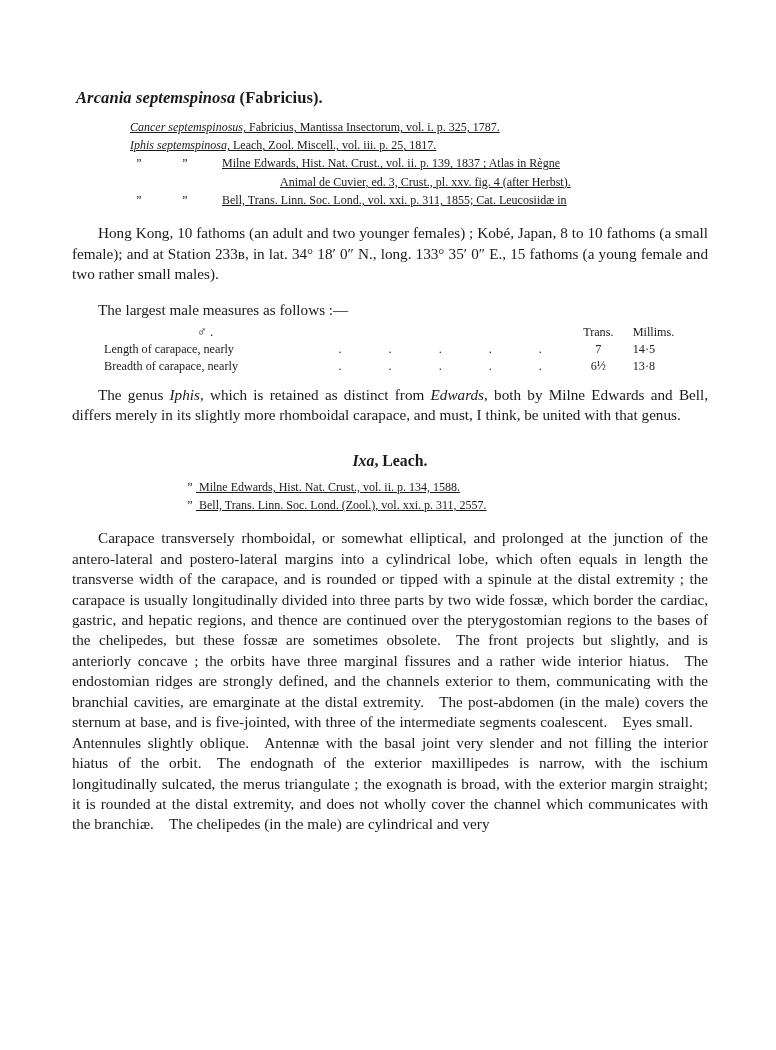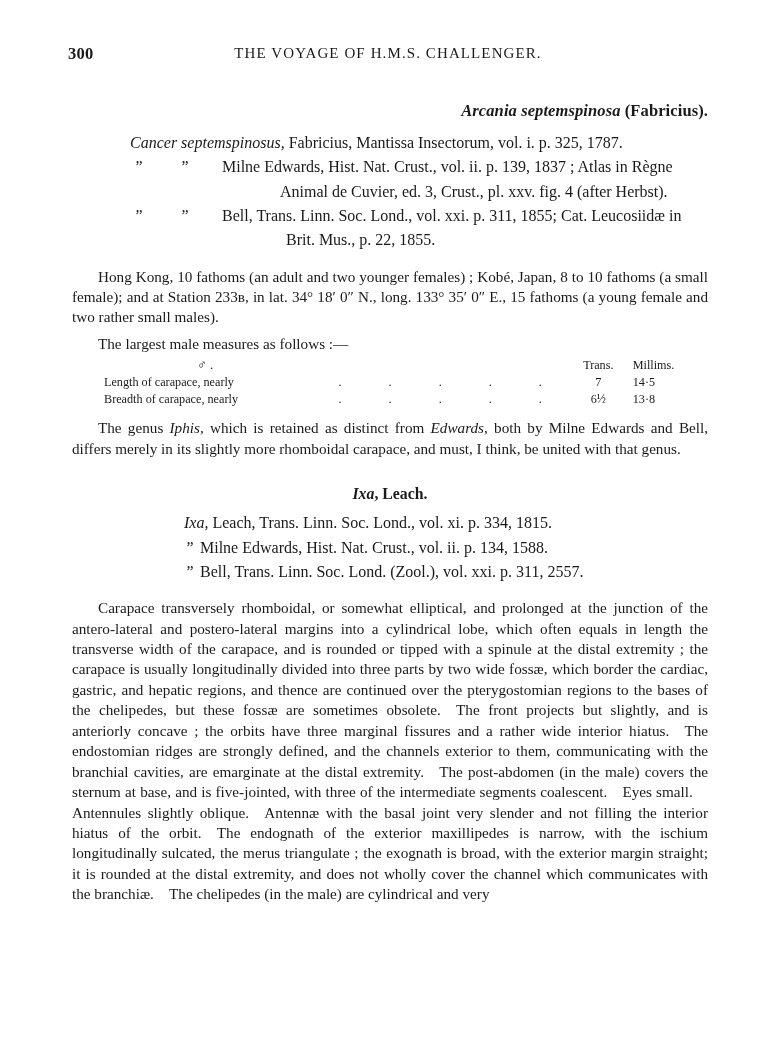--- a/index.html
+++ b/index.html
@@ -48,32 +48,32 @@
   }
   
   .column {
     position: absolute;
     left: 72px;
     top: 84px;
     width: 636px;
   }
   .species-head {
     font-size: 16.5px;
-    margin: 17px 0 10px 0;
+    margin: 4px 0 10px 0;
     padding-left: 4px;
     letter-spacing: 0.1px;
-    text-align: right;
   }
   .species-head .it { font-style: italic; }
 
   .synonymy {
-    font-size: 16px;
+    font-size: 12px;
     line-height: 1.52;
     margin: 8px 0 14px 0;
     padding-left: 58px;
+    text-decoration: underline;
   }
   .syn-row {
     display: block;
     white-space: nowrap;
   }
   .syn-row .it { font-style: italic; }
   .syn-ditto {
     display: inline-block;
     width: 18px;
     text-align: center;
@@ -96,21 +96,21 @@
 
   p.para {
     font-size: 15.2px;
     line-height: 1.345;
     margin: 0 0 2px 0;
     text-align: justify;
     text-indent: 26px;
     hyphens: none;
   }
   p.para .it { font-style: italic; }
-  p.tight { margin-bottom: 6px; }
+  p.tight { margin-bottom: 16px; }
 
   
   .meas-table {
     width: 100%;
     border-collapse: collapse;
     font-size: 12.2px;
     margin: 2px 0 10px 0;
   }
   .meas-table td, .meas-table th {
     padding: 1px 0;
@@ -140,33 +140,30 @@
     display: inline-block;
     width: 12px;
     text-align: center;
   }
 </style>
 </head>
 <body>
 
 <div class="page">
 
-  <div class="header">
-    <div class="folio">300</div>
-    <div class="running-title">THE VOYAGE OF H.M.S. CHALLENGER.</div>
-  </div>
 
   <div class="column">
 
     <h2 class="species-head"><span class="it">Arcania septemspinosa</span> <span>(Fabricius).</span></h2>
 
     <div class="synonymy">
       <span class="syn-row"><span class="it">Cancer septemspinosus,</span> <span>Fabricius, Mantissa Insectorum, vol. i. p. 325, 1787.</span></span>
+      <span class="syn-row"><span class="it">Iphis septemspinosa,</span> <span>Leach, Zool. Miscell., vol. iii. p. 25, 1817.</span></span>
       <span class="syn-row"><span class="syn-ditto">”</span><span class="syn-ditto2">”</span><span>Milne Edwards, Hist. Nat. Crust., vol. ii. p. 139, 1837 ; Atlas in Règne</span><span class="syn-cont">Animal de Cuvier, ed. 3, Crust., pl. xxv. fig. 4 (after Herbst).</span></span>
-      <span class="syn-row"><span class="syn-ditto">”</span><span class="syn-ditto2">”</span><span>Bell, Trans. Linn. Soc. Lond., vol. xxi. p. 311, 1855; Cat. Leucosiidæ in</span><span class="syn-cont2">Brit. Mus., p. 22, 1855.</span></span>
+      <span class="syn-row"><span class="syn-ditto">”</span><span class="syn-ditto2">”</span><span>Bell, Trans. Linn. Soc. Lond., vol. xxi. p. 311, 1855; Cat. Leucosiidæ in</span></span>
     </div>
 
     <p class="para tight">Hong Kong, 10 fathoms (an adult and two younger females) ; Kobé, Japan, 8 to 10 fathoms (a small female); and at Station 233ʙ, in lat. 34° 18′ 0″ N., long. 133° 35′ 0″ E., 15 fathoms (a young female and two rather small males).</p>
 
     <p class="para">The largest male measures as follows :—</p>
 
     <table class="meas-table">
       <tbody>
           <tr>
         <td class="c-label hd-sex">♂ .</td>
@@ -187,21 +184,20 @@
         <td class="c-mill">13·8</td>
       </tr>
     </tbody>
       </table>
 
     <p class="para"><span>The genus </span><span class="it">Iphis</span><span>, which is retained as distinct from </span><span class="it">Edwards</span><span>, both by Milne Edwards and Bell, differs merely in its slightly more rhomboidal carapace, and must, I think, be united with that genus.</span></p>
 
     <h3 class="genus-head"><span class="it">Ixa</span><span>, Leach.</span></h3>
 
     <div class="synonymy genus">
-      <span class="syn-row"><span class="it">Ixa,</span> <span>Leach, Trans. Linn. Soc. Lond., vol. xi. p. 334, 1815.</span></span>
       <span class="syn-row"><span class="syn-dash">”</span> <span>Milne Edwards, Hist. Nat. Crust., vol. ii. p. 134, 1588.</span></span>
       <span class="syn-row"><span class="syn-dash">”</span> <span>Bell, Trans. Linn. Soc. Lond. (Zool.), vol. xxi. p. 311, 2557.</span></span>
     </div>
 
     <p class="para">Carapace transversely rhomboidal, or somewhat elliptical, and prolonged at the junction of the antero-lateral and postero-lateral margins into a cylindrical lobe, which often equals in length the transverse width of the carapace, and is rounded or tipped with a spinule at the distal extremity ; the carapace is usually longitudinally divided into three parts by two wide fossæ, which border the cardiac, gastric, and hepatic regions, and thence are continued over the pterygostomian regions to the bases of the chelipedes, but these fossæ are sometimes obsolete. The front projects but slightly, and is anteriorly concave ; the orbits have three marginal fissures and a rather wide interior hiatus. The endostomian ridges are strongly defined, and the channels exterior to them, communicating with the branchial cavities, are emarginate at the distal extremity. The post-abdomen (in the male) covers the sternum at base, and is five-jointed, with three of the intermediate segments coalescent. Eyes small. Antennules slightly oblique. Antennæ with the basal joint very slender and not filling the interior hiatus of the orbit. The endognath of the exterior maxillipedes is narrow, with the ischium longitudinally sulcated, the merus triangulate ; the exognath is broad, with the exterior margin straight; it is rounded at the distal extremity, and does not wholly cover the channel which communicates with the branchiæ. The chelipedes (in the male) are cylindrical and very</p>
 
   </div>
 </div>
 
 </body></html>

